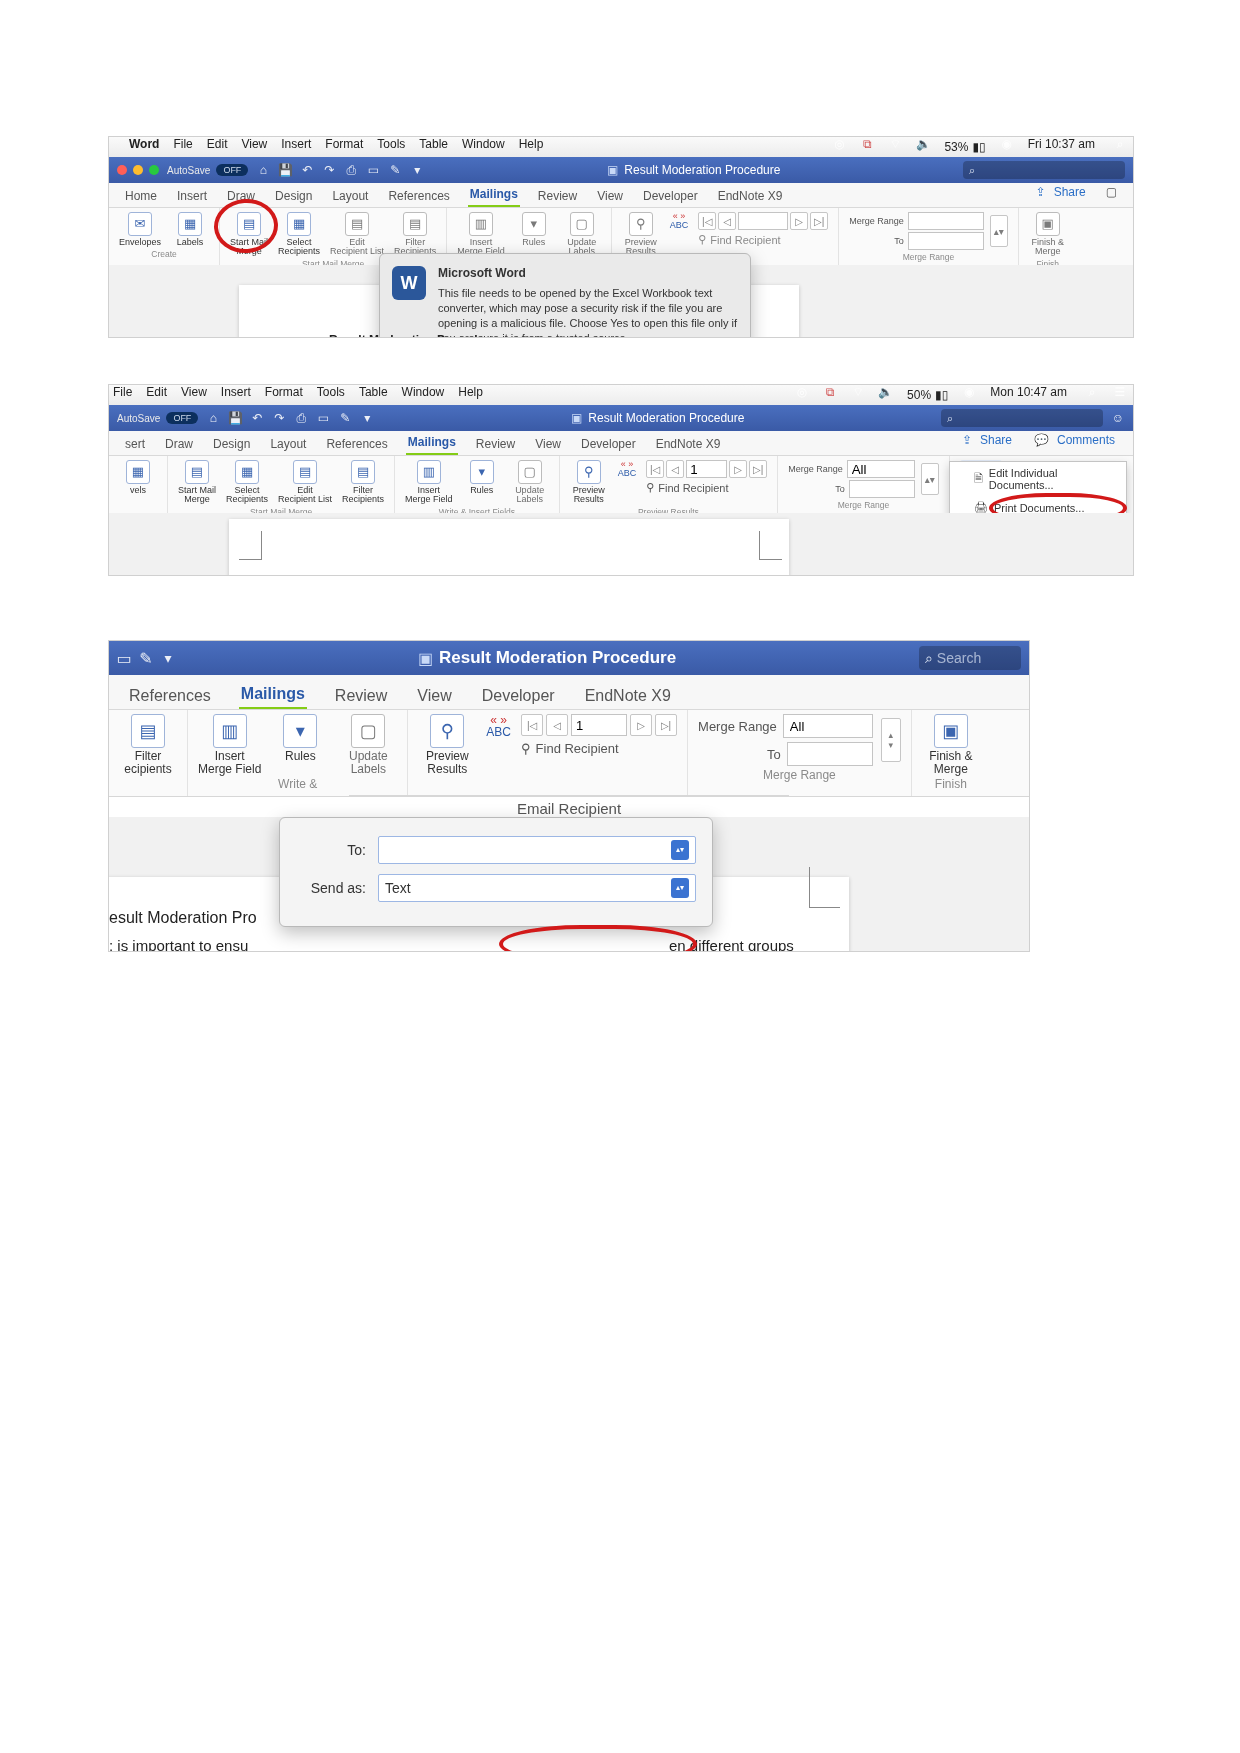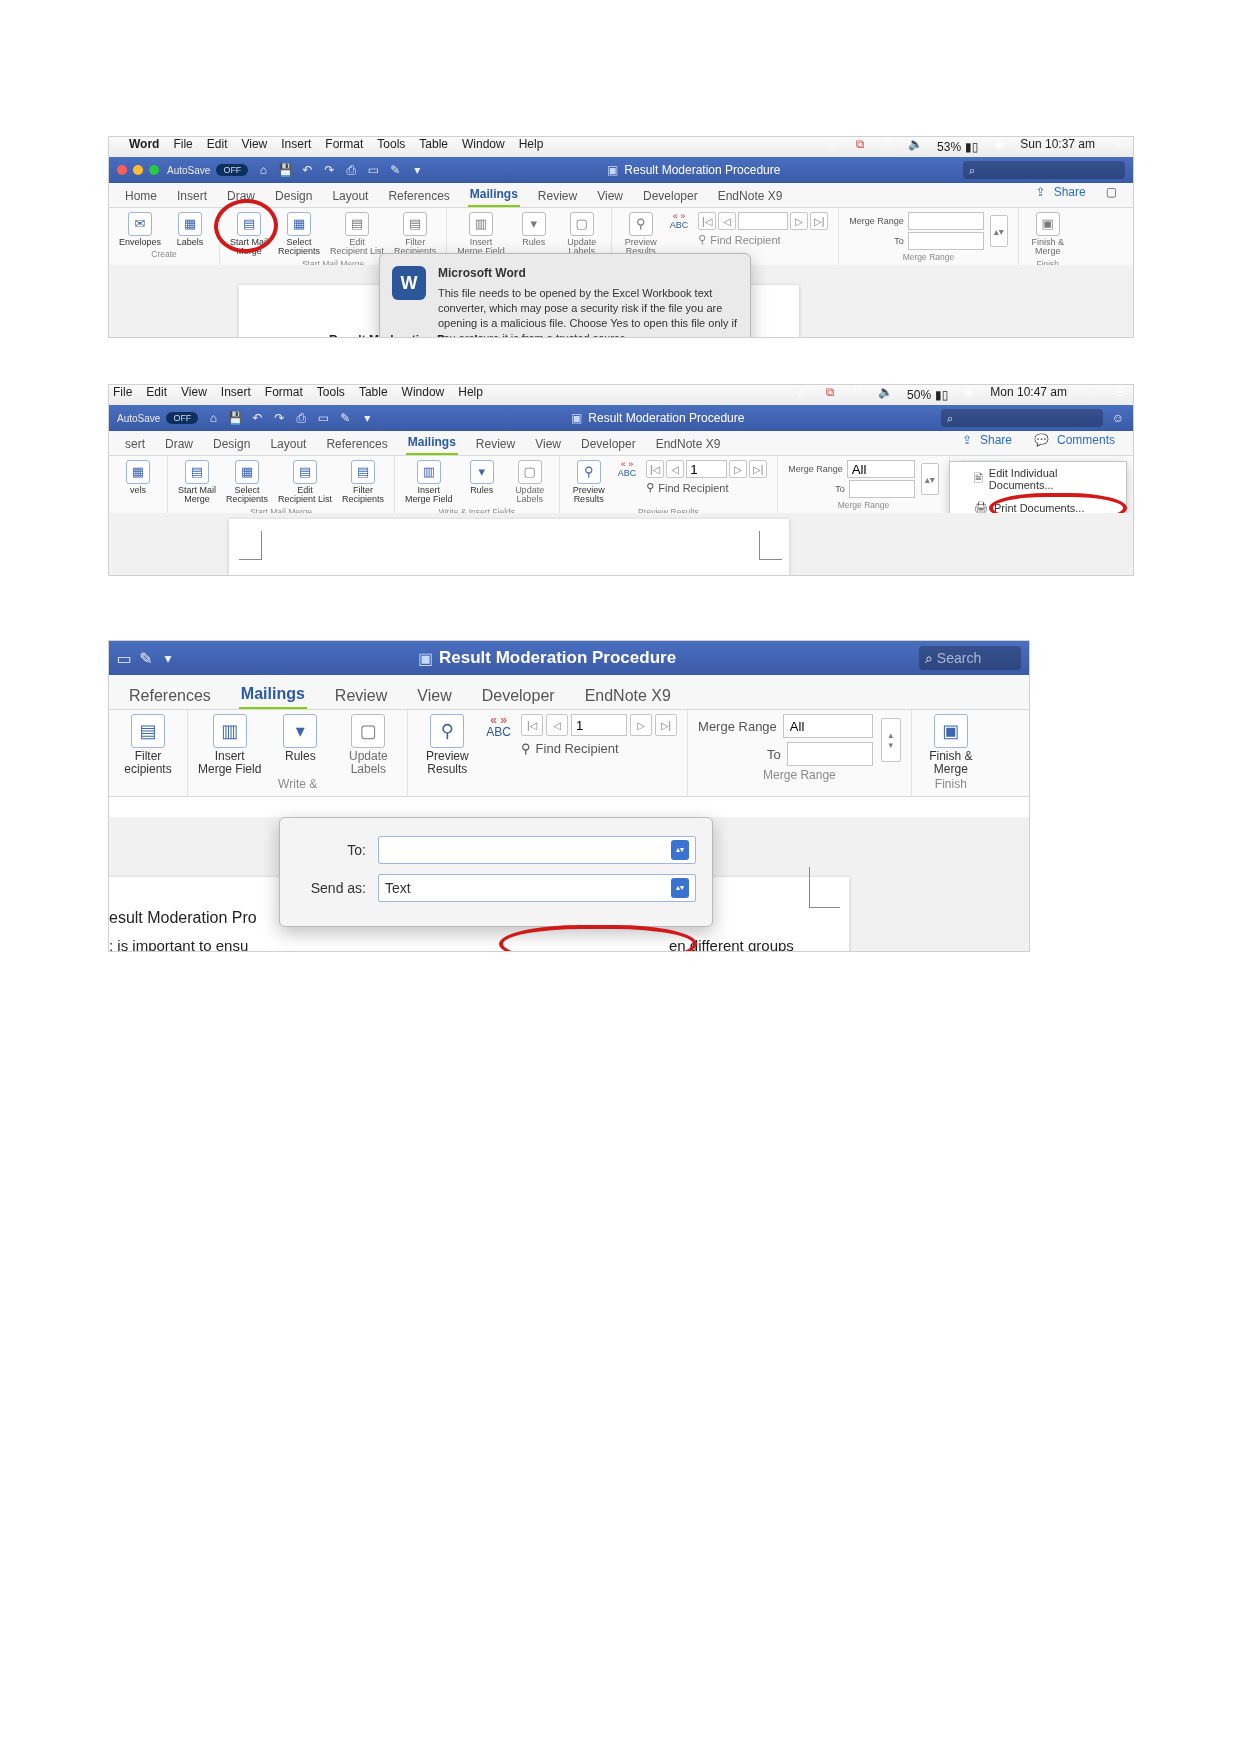--- a/index.html
+++ b/index.html
@@ -84,21 +84,21 @@
     <span class="spacer"></span>
     <span class="qicon">◎</span>
     <span class="qicon" style="color:#cc3b3b">⧉</span>
     <span class="qicon">⌔</span>
     <span class="qicon">🔈</span>
     <span class="batt">
           <span>53%</span>
           <span>▮▯</span>
         </span>
     <span class="qicon">◉</span>
-    <span class="clock">Sun 10:37 am</span>
+    <span class="clock">Fri 10:37 am</span>
     <span class="qicon">⌕</span>
   </div>
 
   <div class="titlebar">
     <div class="tl-dots">
       <div class="dot r"></div>
       <div class="dot y"></div>
       <div class="dot g"></div>
     </div>
     <div class="autosave">
@@ -581,20 +581,21 @@
         <div class="btn enabled">
               <div class="ic">▣</div>
               <span style="white-space:pre-line">Finish &amp;
 Merge</span>
             </div>
       </div>
       <div class="grouplabel">Finish</div>
     </div>
   </div>
 
+  <div style="position:absolute;left:240px;top:154px;right:240px;text-align:center;border-top:1px solid #d7d7d7;padding-top:4px;font-size:15px;color:#555">Email Recipient</div>
 
   <div class="docarea" style="position:absolute;left:0;top:176px;right:0;bottom:0">
     <div class="pagecard" style="left:-20px;top:60px;width:760px;height:90px"></div>
     <div style="position:absolute;left:0;top:92px;font-weight:400;font-size:16px;color:#222">esult Moderation Pro</div>
     <div style="position:absolute;left:0;top:120px;font-size:15px;color:#222">: is important to ensu</div>
     <div style="position:absolute;left:560px;top:120px;font-size:15px;color:#222">en different groups</div>
     <div style="position:absolute;left:700px;top:50px;width:30px;height:40px;border-left:1px solid #888;border-bottom:1px solid #888"></div>
   </div>
 
   <div class="dialog" style="left:170px;top:176px;width:400px;background:#f4f4f4;padding:8px 16px 14px">

